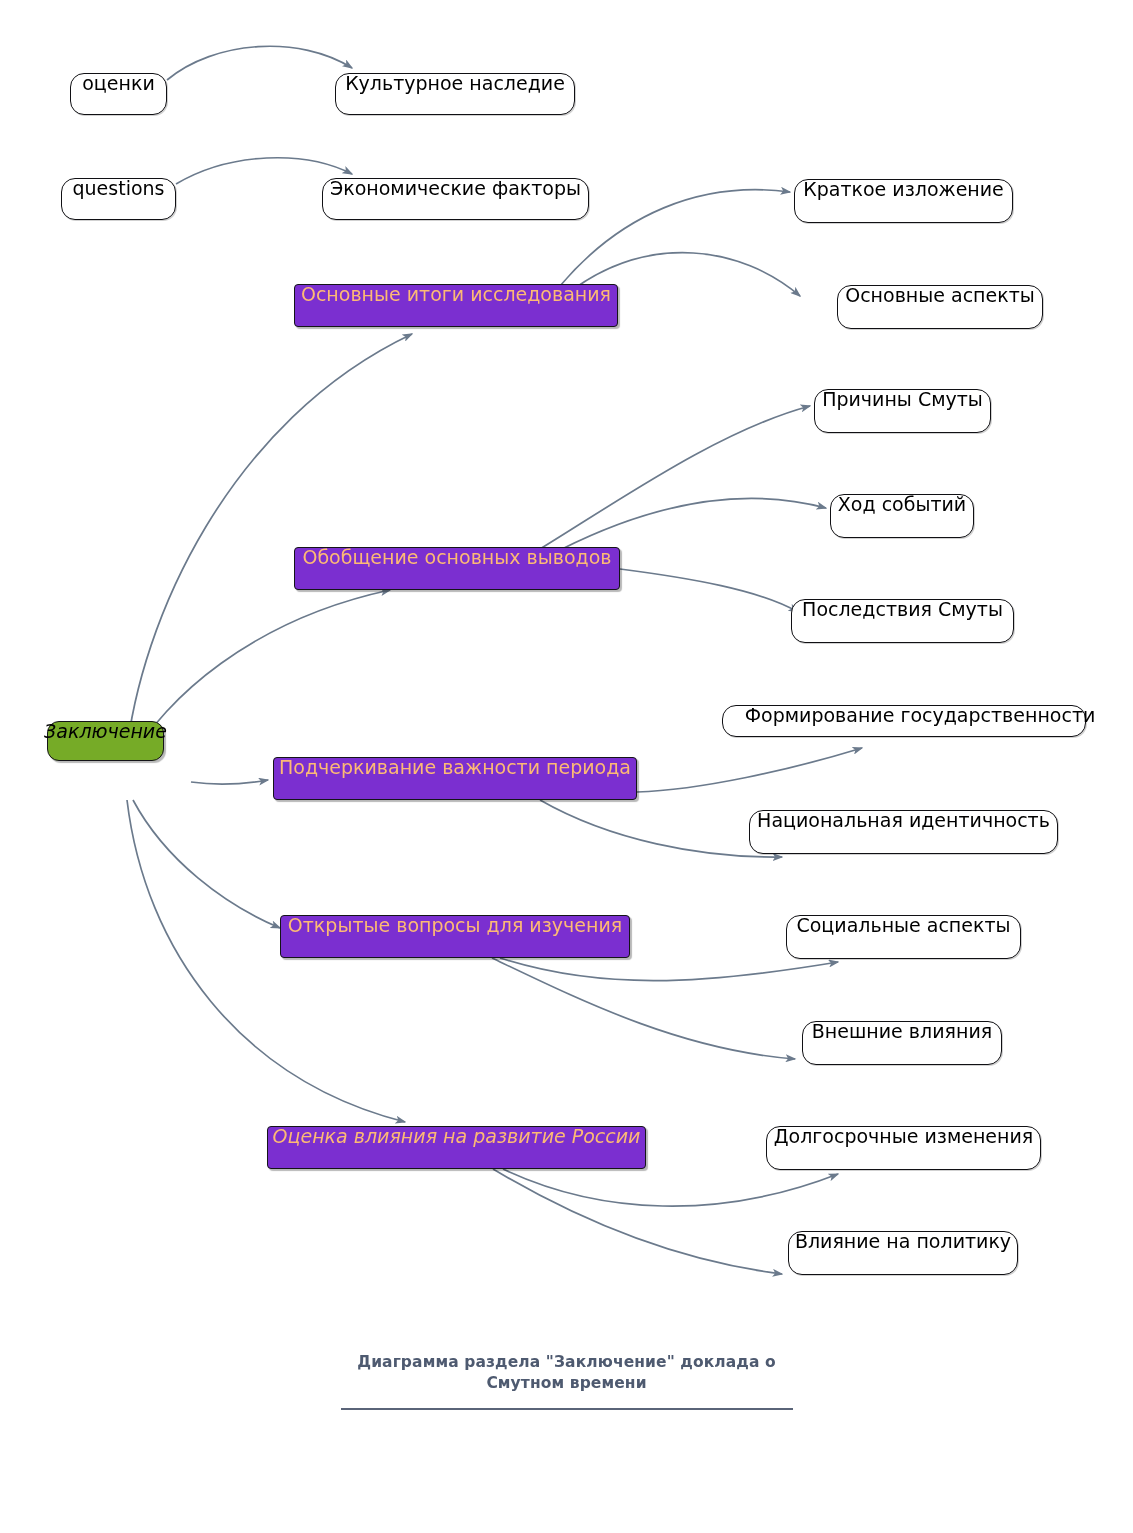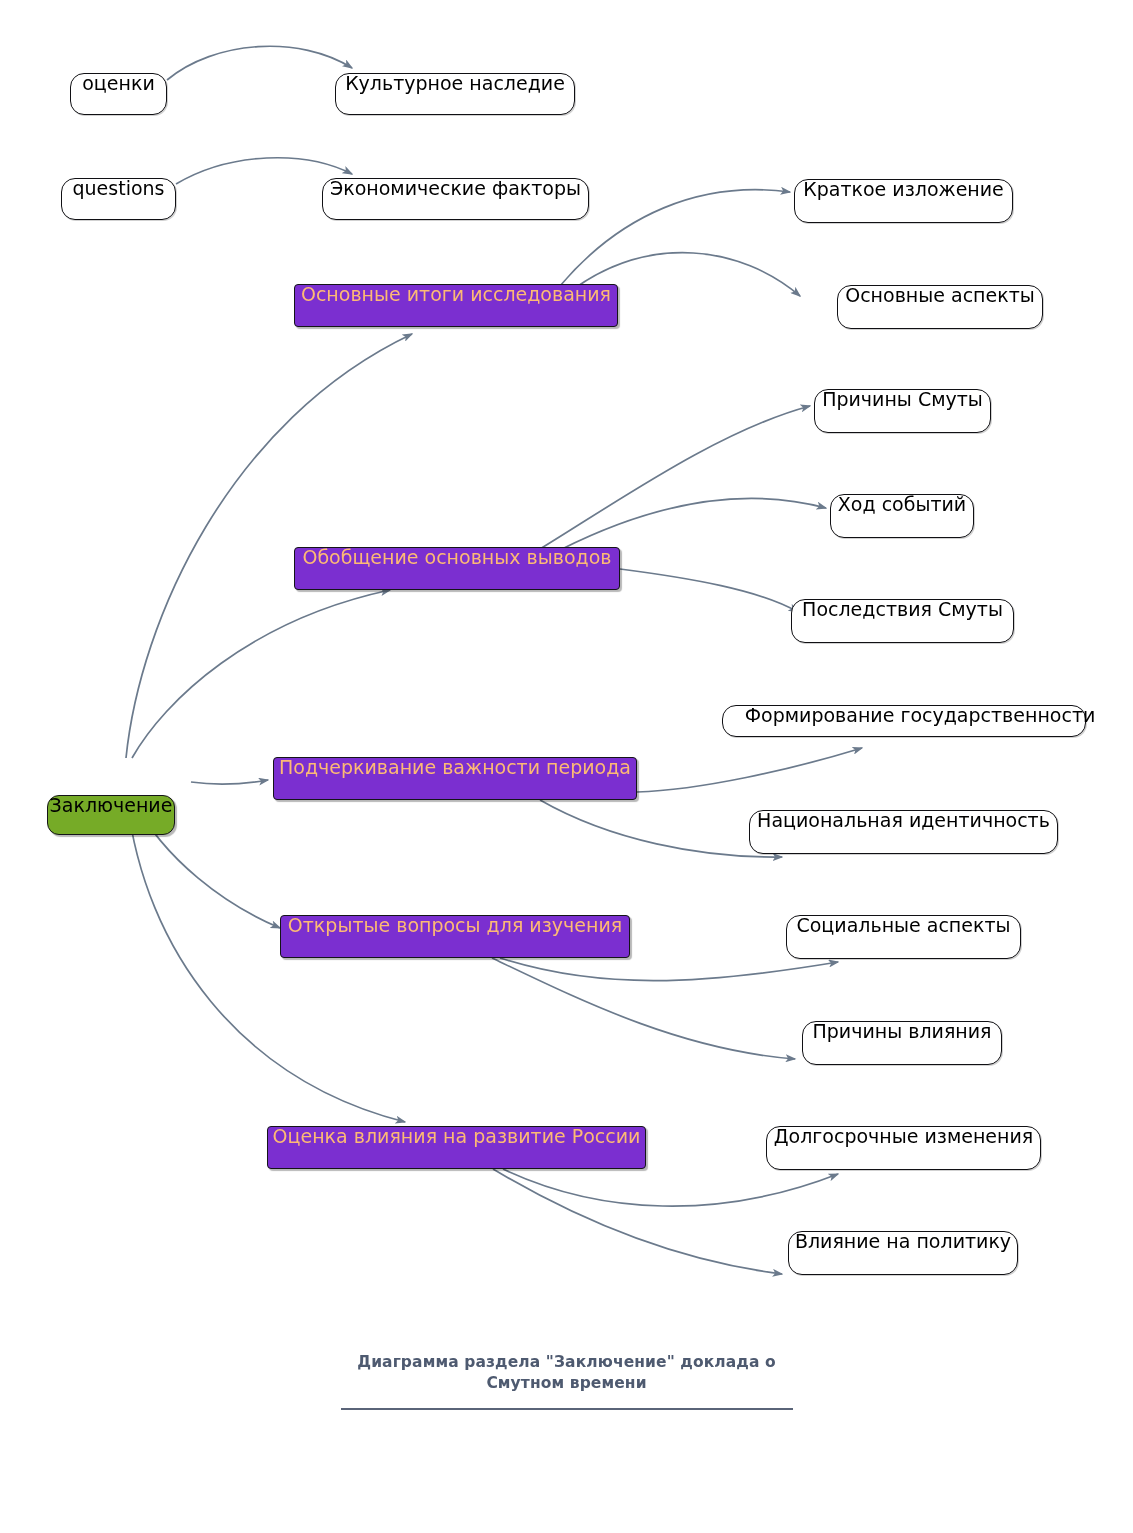--- a/index.html
+++ b/index.html
@@ -154,44 +154,44 @@
       <div class="node leaf" style="left: 722px; top: 705px; width: 364px; height: 32px; padding-left: 32px;">
         <span class="node-label">Формирование государственности</span>
       </div>
       <div class="node leaf" style="left: 749px; top: 810px; width: 309px; height: 44px;">
         <span class="node-label">Национальная идентичность</span>
       </div>
       <div class="node leaf" style="left: 786px; top: 915px; width: 235px; height: 44px;">
         <span class="node-label">Социальные аспекты</span>
       </div>
       <div class="node leaf" style="left: 802px; top: 1021px; width: 200px; height: 44px;">
-        <span class="node-label">Причины влияния</span>
+        <span class="node-label">Внешние влияния</span>
       </div>
       <div class="node leaf" style="left: 766px; top: 1126px; width: 275px; height: 44px;">
         <span class="node-label">Долгосрочные изменения</span>
       </div>
       <div class="node leaf" style="left: 788px; top: 1231px; width: 230px; height: 44px;">
         <span class="node-label">Влияние на политику</span>
       </div>
       <div class="node branch" style="left: 294px; top: 284px; width: 324px; height: 43px;">
         <span class="node-label">Основные итоги исследования</span>
       </div>
       <div class="node branch" style="left: 294px; top: 547px; width: 326px; height: 43px;">
         <span class="node-label">Обобщение основных выводов</span>
       </div>
       <div class="node branch" style="left: 273px; top: 757px; width: 364px; height: 43px;">
         <span class="node-label">Подчеркивание важности периода</span>
       </div>
       <div class="node branch" style="left: 280px; top: 915px; width: 350px; height: 43px;">
         <span class="node-label">Открытые вопросы для изучения</span>
       </div>
-      <div class="node branch" style="left: 267px; top: 1126px; width: 379px; height: 43px;">
+      <div class="node branch" style="left: 267px; top: 1126px; width: 379px; height: 43px; font-style: italic;">
         <span class="node-label">Оценка влияния на развитие России</span>
       </div>
-      <div class="node root" style="left: 47px; top: 795px; width: 128px; height: 40px;">
+      <div class="node root" style="left: 47px; top: 721px; width: 117px; height: 40px; font-style: italic;">
         <span class="node-label">Заключение</span>
       </div>
     </div>
 
   <div id="footer">
     <div id="footer-title">
       <span>Диаграмма раздела "Заключение" доклада о</span><br>
       <span>Смутном времени</span>
     </div>
     <div id="footer-rule"></div>

